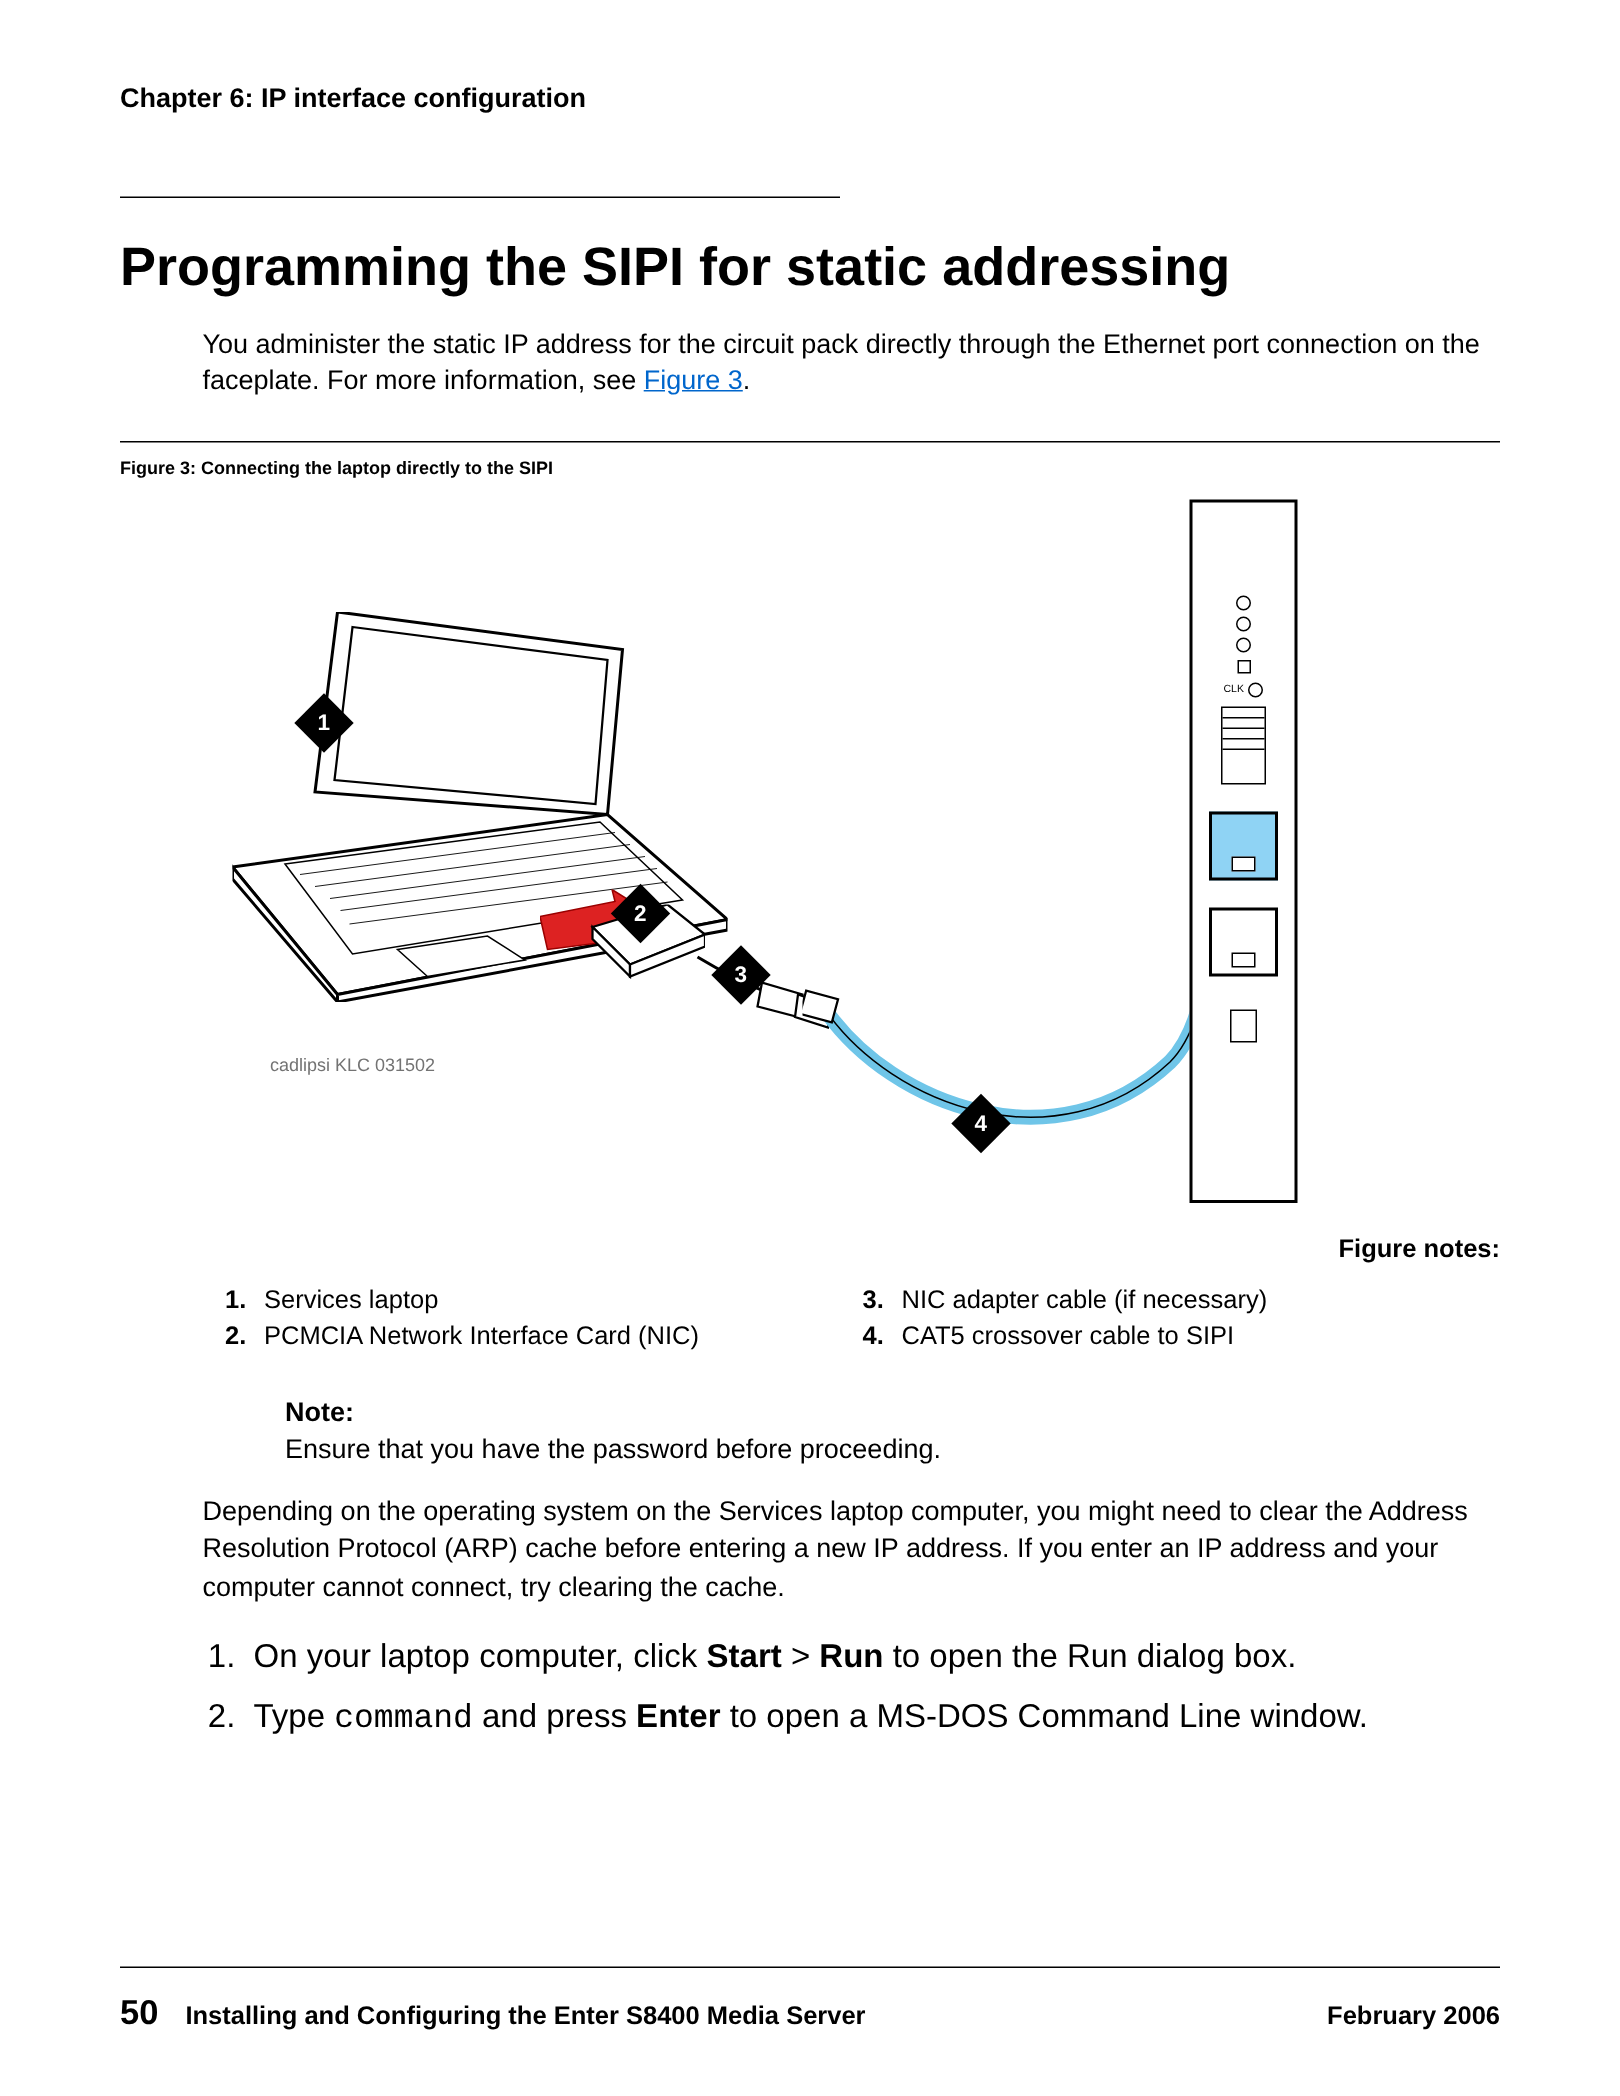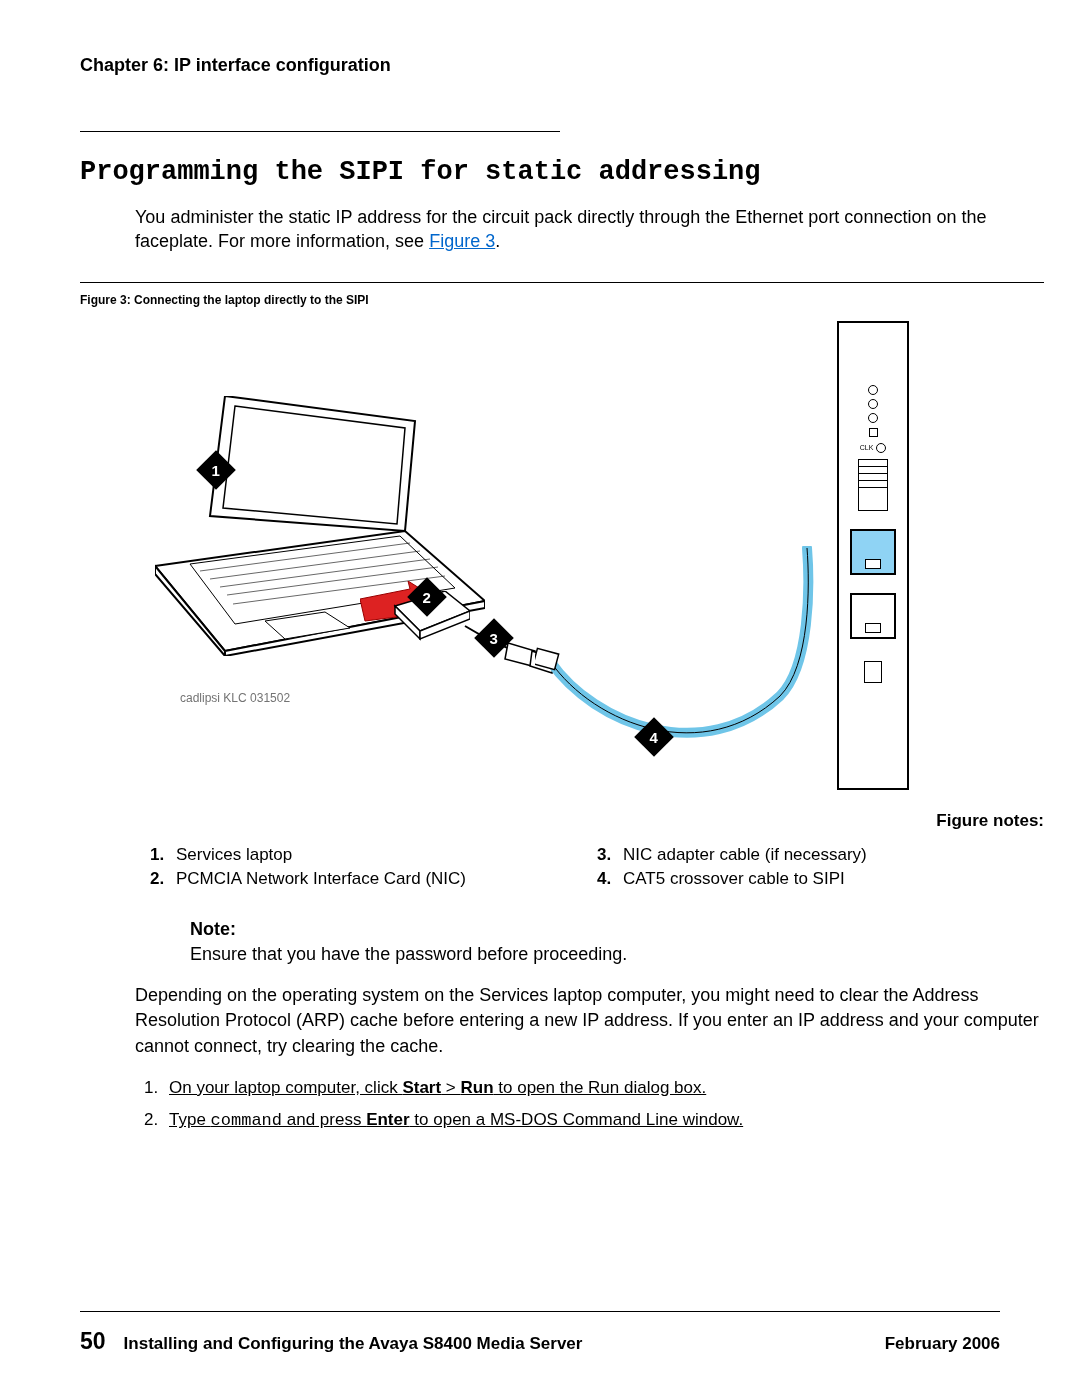--- a/index.html
+++ b/index.html
@@ -6,41 +6,40 @@
     margin: 0;
     padding: 0;
     background: #fff;
     font-family: Arial, Helvetica, sans-serif;
     color: #000;
     width: 1080px;
     height: 1397px;
     position: relative;
   }
   .page {
-    padding: 55px 36px 40px 80px;
+    padding: 55px 80px 40px 80px;
     box-sizing: border-box;
     height: 100%;
     position: relative;
   }
   .chapter-header {
     font-weight: bold;
     font-size: 18px;
     margin-bottom: 8px;
   }
   .header-rule {
     border: none;
     border-top: 1px solid #000;
     width: 480px;
     margin: 55px 0 25px 0;
   }
   h1.section-title {
-    font-size: 27px;
+    font-size: 36px;
     font-weight: bold;
     margin: 0 0 18px 0;
-    font-family: Liberation Mono, monospace;
   }
   .intro-para {
     font-size: 18px;
     line-height: 1.35;
     margin: 0 0 28px 55px;
   }
   a.figure-link {
     color: #0066cc;
     cursor: pointer;
   }
@@ -200,25 +199,24 @@
   }
   .note-block .note-label {
     font-weight: bold;
   }
   .body-para {
     font-size: 18px;
     line-height: 1.4;
     margin: 12px 0 16px 55px;
   }
   ol.steps {
-    font-size: 17px;
+    font-size: 22px;
     line-height: 1.55;
     margin: 0 0 0 55px;
     padding-left: 28px;
-    text-decoration: underline;
   }
   ol.steps li {
     padding-left: 6px;
     margin-bottom: 6px;
   }
   .mono { font-family: "Courier New", monospace; }
   .footer {
     position: absolute;
     bottom: 42px;
     left: 80px;
@@ -382,16 +380,16 @@
     <li>
       <span>On your laptop computer, click </span><b>Start</b><span> &gt; </span><b>Run</b><span> to open the Run dialog box.</span>
     </li>
     <li>
       <span>Type </span><span class="mono">command</span><span> and press </span><b>Enter</b><span> to open a MS-DOS Command Line window.</span>
     </li>
   </ol>
 
   <div class="footer">
     <span class="pagenum">50</span>
-    <span class="doc-title">Installing and Configuring the Avaya S8400 Media Server</span>
+    <span class="doc-title">Installing and Configuring the Enter S8400 Media Server</span>
     <span class="date">February 2006</span>
   </div>
 </div>
 
 </body></html>

